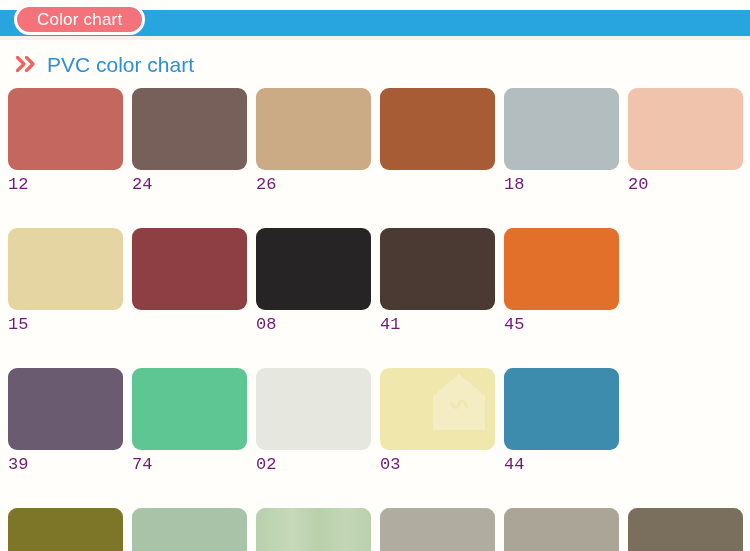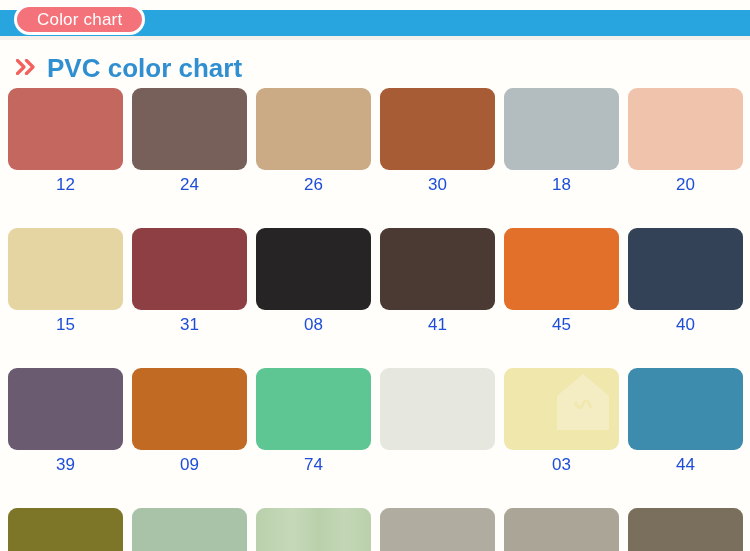--- a/index.html
+++ b/index.html
@@ -73,22 +73,22 @@
     display: flex;
     align-items: center;
     gap: 9px;
   }
   .chev-icon {
     display: block;
     line-height: 1;
   }
   .section-title {
     color: #2f8fd0;
-    font-size: 26px;
-    font-weight: bold;
+    font-size: 21px;
+    font-weight: normal;
     white-space: nowrap;
   }
 
   
   .grid {
     position: absolute;
     left: 8px;
     top: 88px;
     width: 734px;
   }
@@ -112,24 +112,24 @@
   .swatch .wm {
     position: absolute;
     right: 8px;
     top: 4px;
     width: 56px;
     height: 62px;
     opacity: 0.55;
   }
   .label {
     margin-top: 5px;
-    text-align: center;
-    font-family: Liberation Sans, sans-serif;
+    text-align: left;
+    font-family: Liberation Mono, monospace;
     font-size: 17px;
-    color: #1d4ed8;
+    color: #701a75;
     line-height: 20px;
   }
 </style>
 </head>
 <body>
 
 <div class="page">
 
   <div class="topbar-wrap">
     <div class="topbar-blue"></div>
@@ -156,72 +156,63 @@
         <div class="cell">
           <div class="swatch" style="background: rgb(119, 96, 90);"></div>
           <div class="label">24</div>
         </div>
         <div class="cell">
           <div class="swatch" style="background: rgb(203, 171, 133);"></div>
           <div class="label">26</div>
         </div>
         <div class="cell">
           <div class="swatch" style="background: rgb(168, 92, 54);"></div>
-          <div class="label">30</div>
         </div>
         <div class="cell">
           <div class="swatch" style="background: rgb(179, 189, 192);"></div>
           <div class="label">18</div>
         </div>
         <div class="cell">
           <div class="swatch" style="background: rgb(239, 195, 172);"></div>
           <div class="label">20</div>
         </div>
       </div>
       <div class="row">
         <div class="cell">
           <div class="swatch" style="background: rgb(229, 213, 162);"></div>
           <div class="label">15</div>
         </div>
         <div class="cell">
           <div class="swatch" style="background: rgb(141, 63, 68);"></div>
-          <div class="label">31</div>
         </div>
         <div class="cell">
           <div class="swatch" style="background: rgb(38, 36, 37);"></div>
           <div class="label">08</div>
         </div>
         <div class="cell">
           <div class="swatch" style="background: rgb(74, 58, 51);"></div>
           <div class="label">41</div>
         </div>
         <div class="cell">
           <div class="swatch" style="background: rgb(226, 112, 42);"></div>
           <div class="label">45</div>
         </div>
-        <div class="cell">
-          <div class="swatch" style="background: rgb(51, 66, 87);"></div>
-          <div class="label">40</div>
-        </div>
       </div>
       <div class="row">
         <div class="cell">
           <div class="swatch" style="background: rgb(106, 91, 112);"></div>
           <div class="label">39</div>
         </div>
         <div class="cell">
-          <div class="swatch" style="background: rgb(192, 106, 36);"></div>
-          <div class="label">09</div>
-        </div>
-        <div class="cell">
           <div class="swatch" style="background: rgb(94, 198, 147);"></div>
           <div class="label">74</div>
         </div>
         <div class="cell">
           <div class="swatch" style="background: rgb(230, 231, 222);"></div>
+          <div class="label">02</div>
         </div>
         <div class="cell">
           <div class="swatch" style="background: rgb(240, 231, 173);">
             <div class="wm"><svg viewBox="0 0 56 62" width="56" height="62" aria-hidden="true">
                 <path d="M28 2 L54 24 L54 58 L2 58 L2 24 Z" fill="#ffffff" opacity="0.5"></path>
                 <path d="M20 30 q5 10 8 2 q4 -8 8 4" stroke="#f0e7ad" stroke-width="3" fill="none" opacity="0.9"></path>
               </svg></div>
           </div>
           <div class="label">03</div>
         </div>

